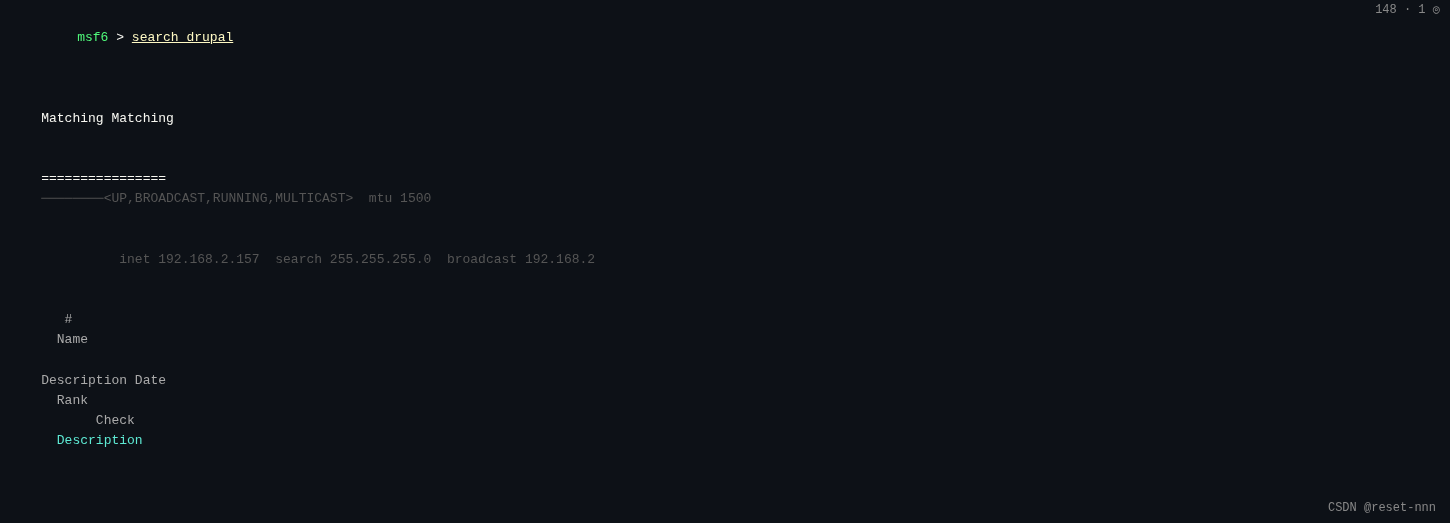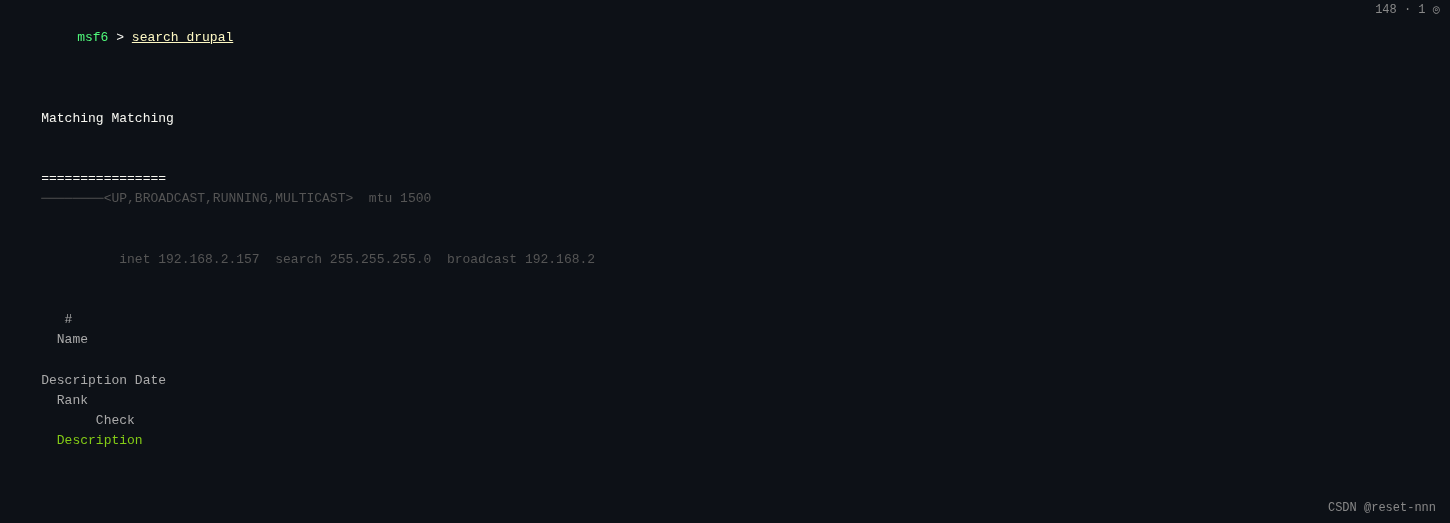--- a/index.html
+++ b/index.html
@@ -70,20 +70,20 @@
     <span style="color:#555;">          inet 192.168.2.157  search 255.255.255.0  broadcast 192.168.2</span>
   </div>
 
   <div class="line">
     <span style="color:#aaaaaa;">   #</span>
     <span style="color:#aaaaaa;">  Name</span>
     <span style="color:#555;">                                                            </span>
     <span style="color:#aaaaaa;">Description Date</span>
     <span style="color:#aaaaaa;">  Rank</span>
     <span style="color:#aaaaaa;">       Check</span>
-    <span style="color:#84cc16;text-align:center;">  Description</span>
+    <span style="color:#5eead4;text-align:center;">  Description</span>
   </div>
 
   <div class="watermark">
     <span>CSDN @reset-nnn</span>
   </div>
 
 </div>
 
 </body></html>

